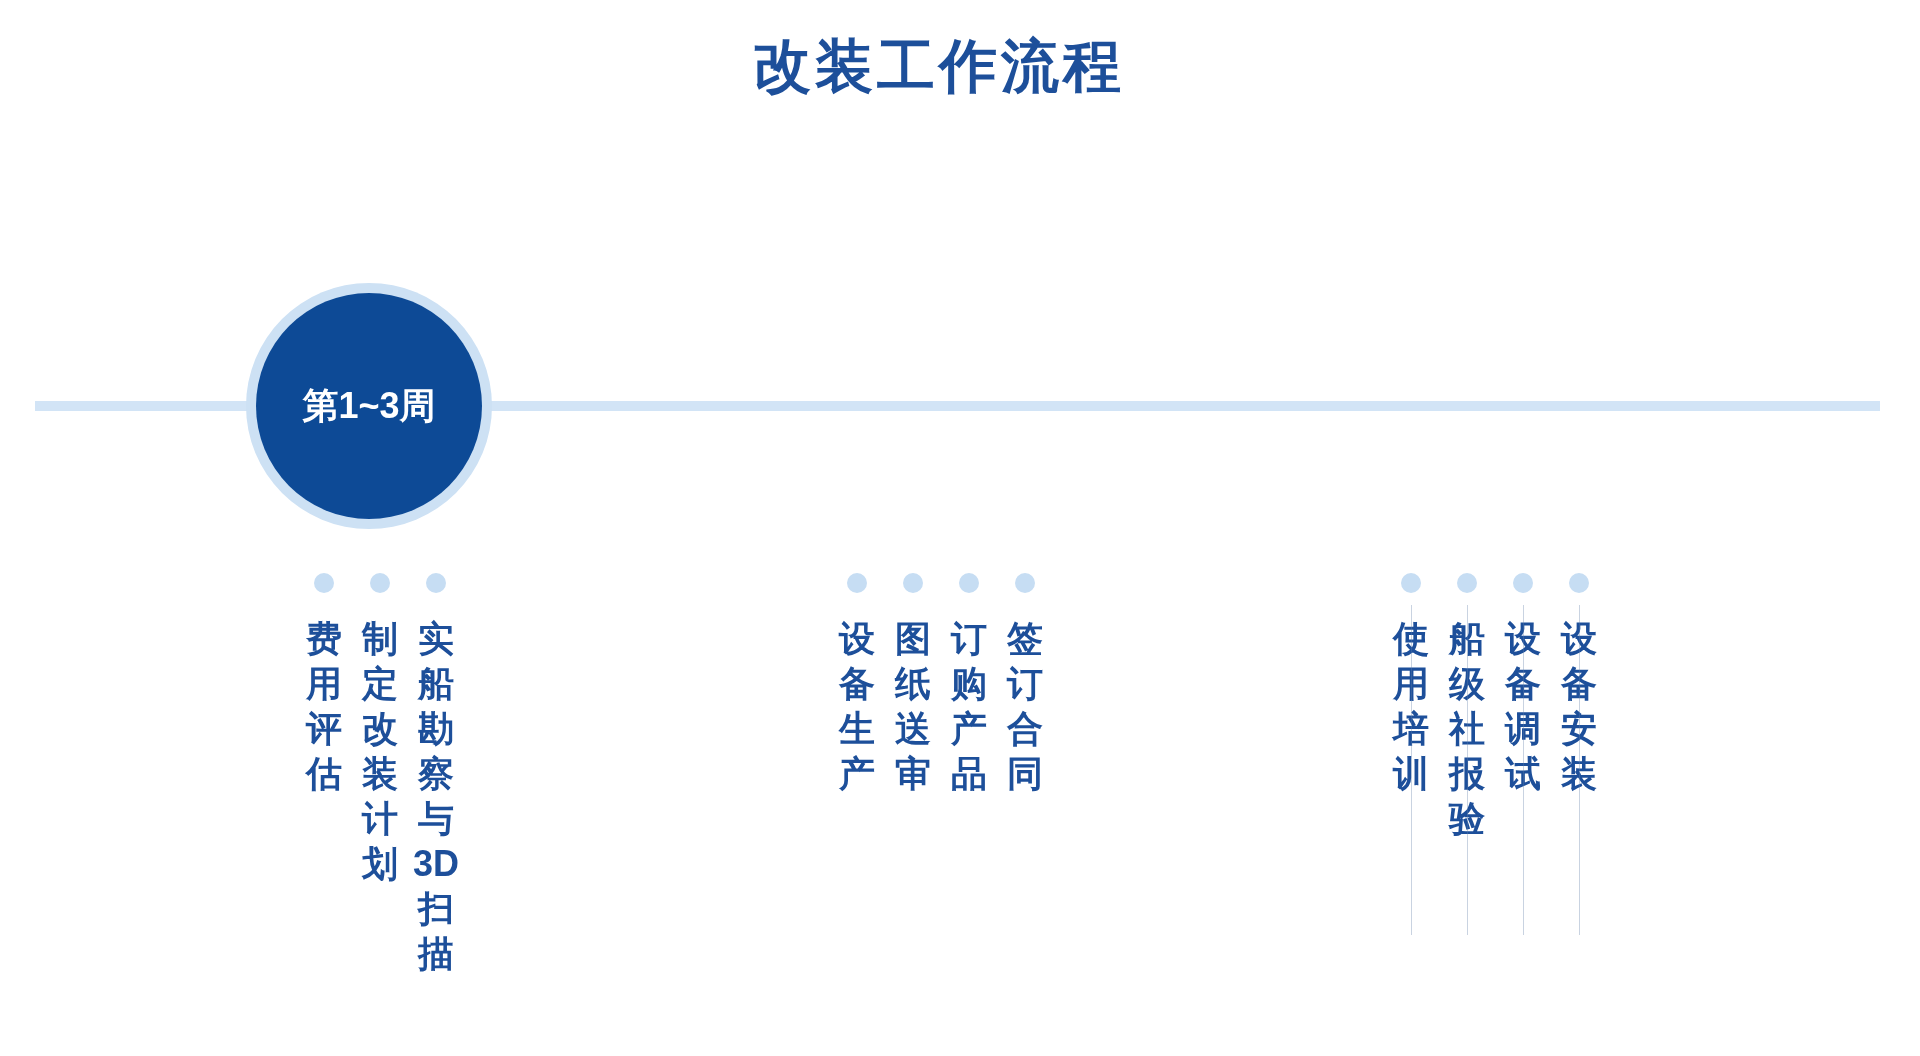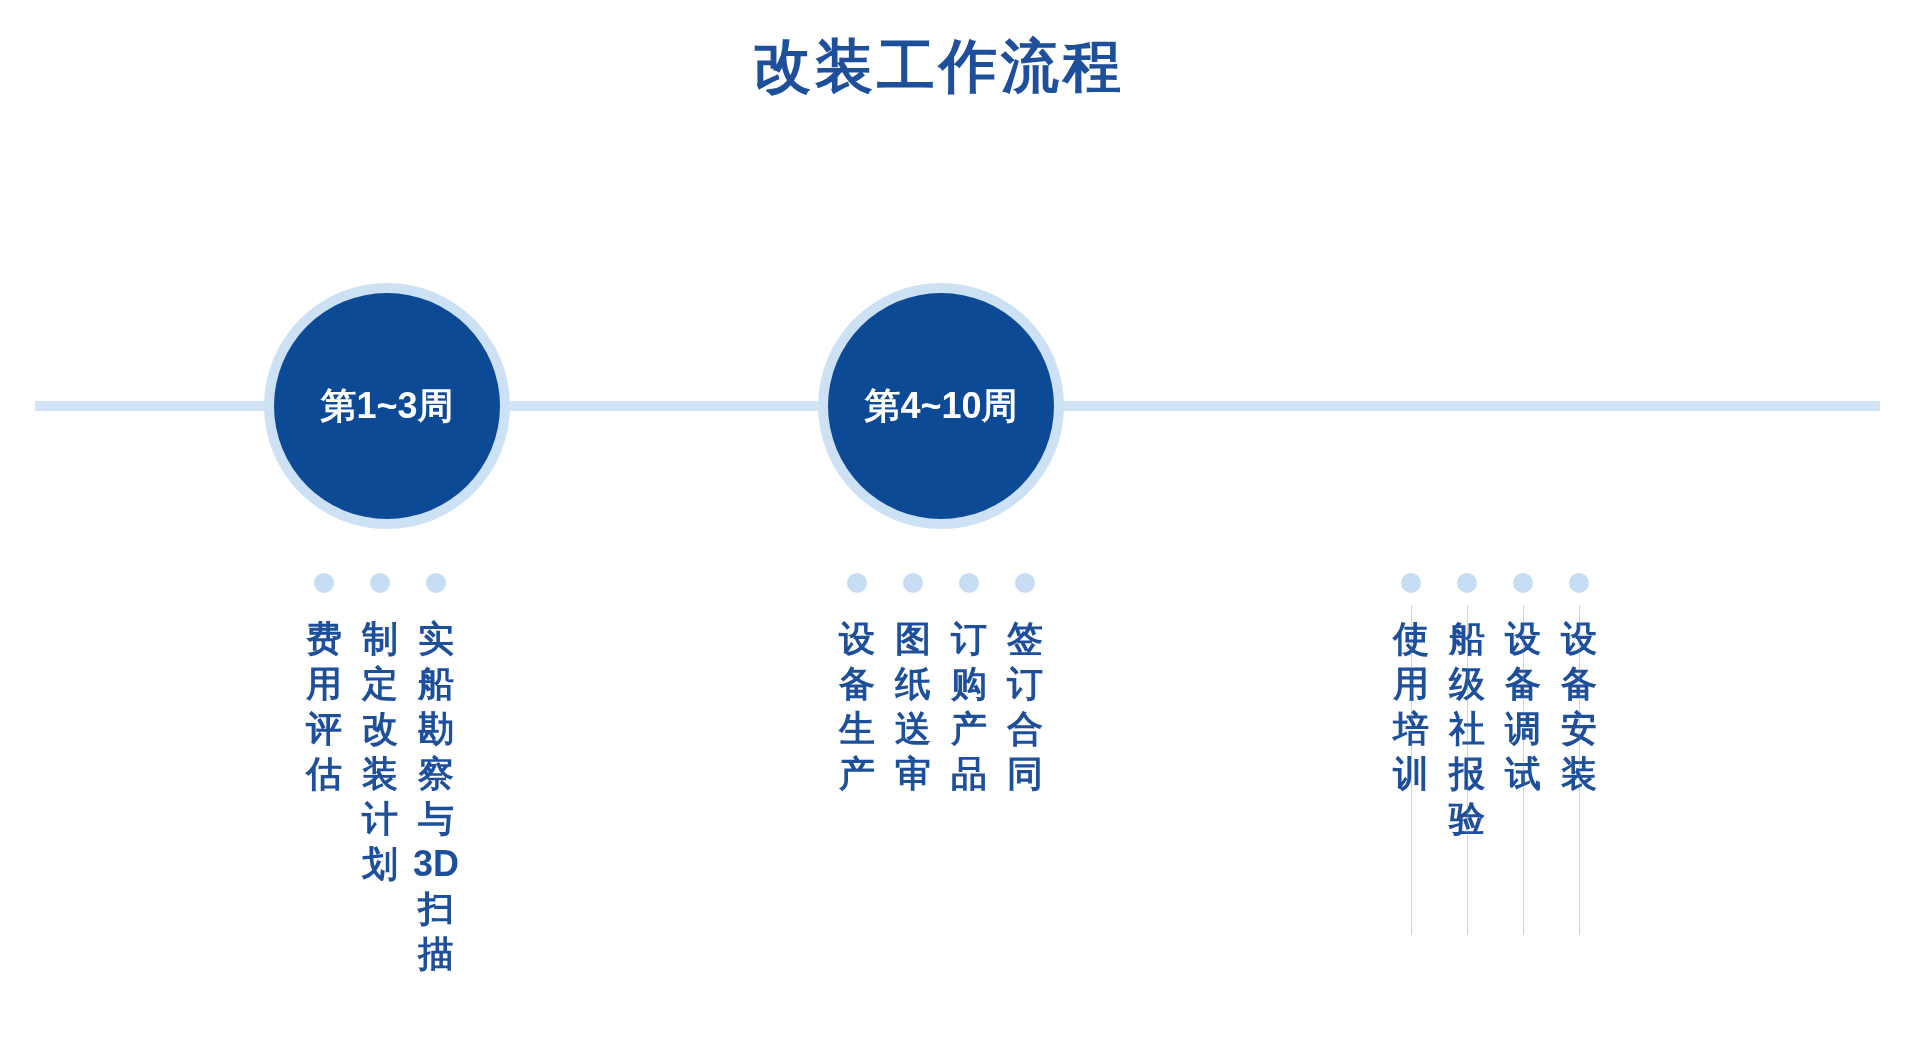--- a/index.html
+++ b/index.html
@@ -43,21 +43,21 @@
     display: flex;
     align-items: center;
     justify-content: center;
   }
   .stage-circle .period {
     color: #ffffff;
     font-size: 36px;
     font-weight: 700;
     white-space: nowrap;
   }
-  .circle-1 { left: 274px; }
+  .circle-1 { left: 256px; }
   .circle-2 { left: 828px; }
   .circle-3 { left: 1382px; }
   .task-group {
     position: absolute;
     top: 573px;
     display: flex;
     flex-direction: row-reverse; 
   }
   .group-1 { left: 296px; }
   .group-2 { left: 829px; }
@@ -106,23 +106,20 @@
 <body>
 
 <div class="canvas">
 
   <h1 class="title">改装工作流程</h1>
 
   <div class="timeline-line"></div>
 
   <div class="stage-circle circle-1">
     <span class="period">第1~3周</span>
-  </div>
-  <div class="stage-circle circle-2">
-    <span class="period">第4~10周</span>
   </div>
 
   <div class="task-group group-1">
     <div class="task-col">
       <div class="dot"></div>
       <div class="vtext">
           <span class="cell">实</span>
           <span class="cell">船</span>
           <span class="cell">勘</span>
           <span class="cell">察</span>

